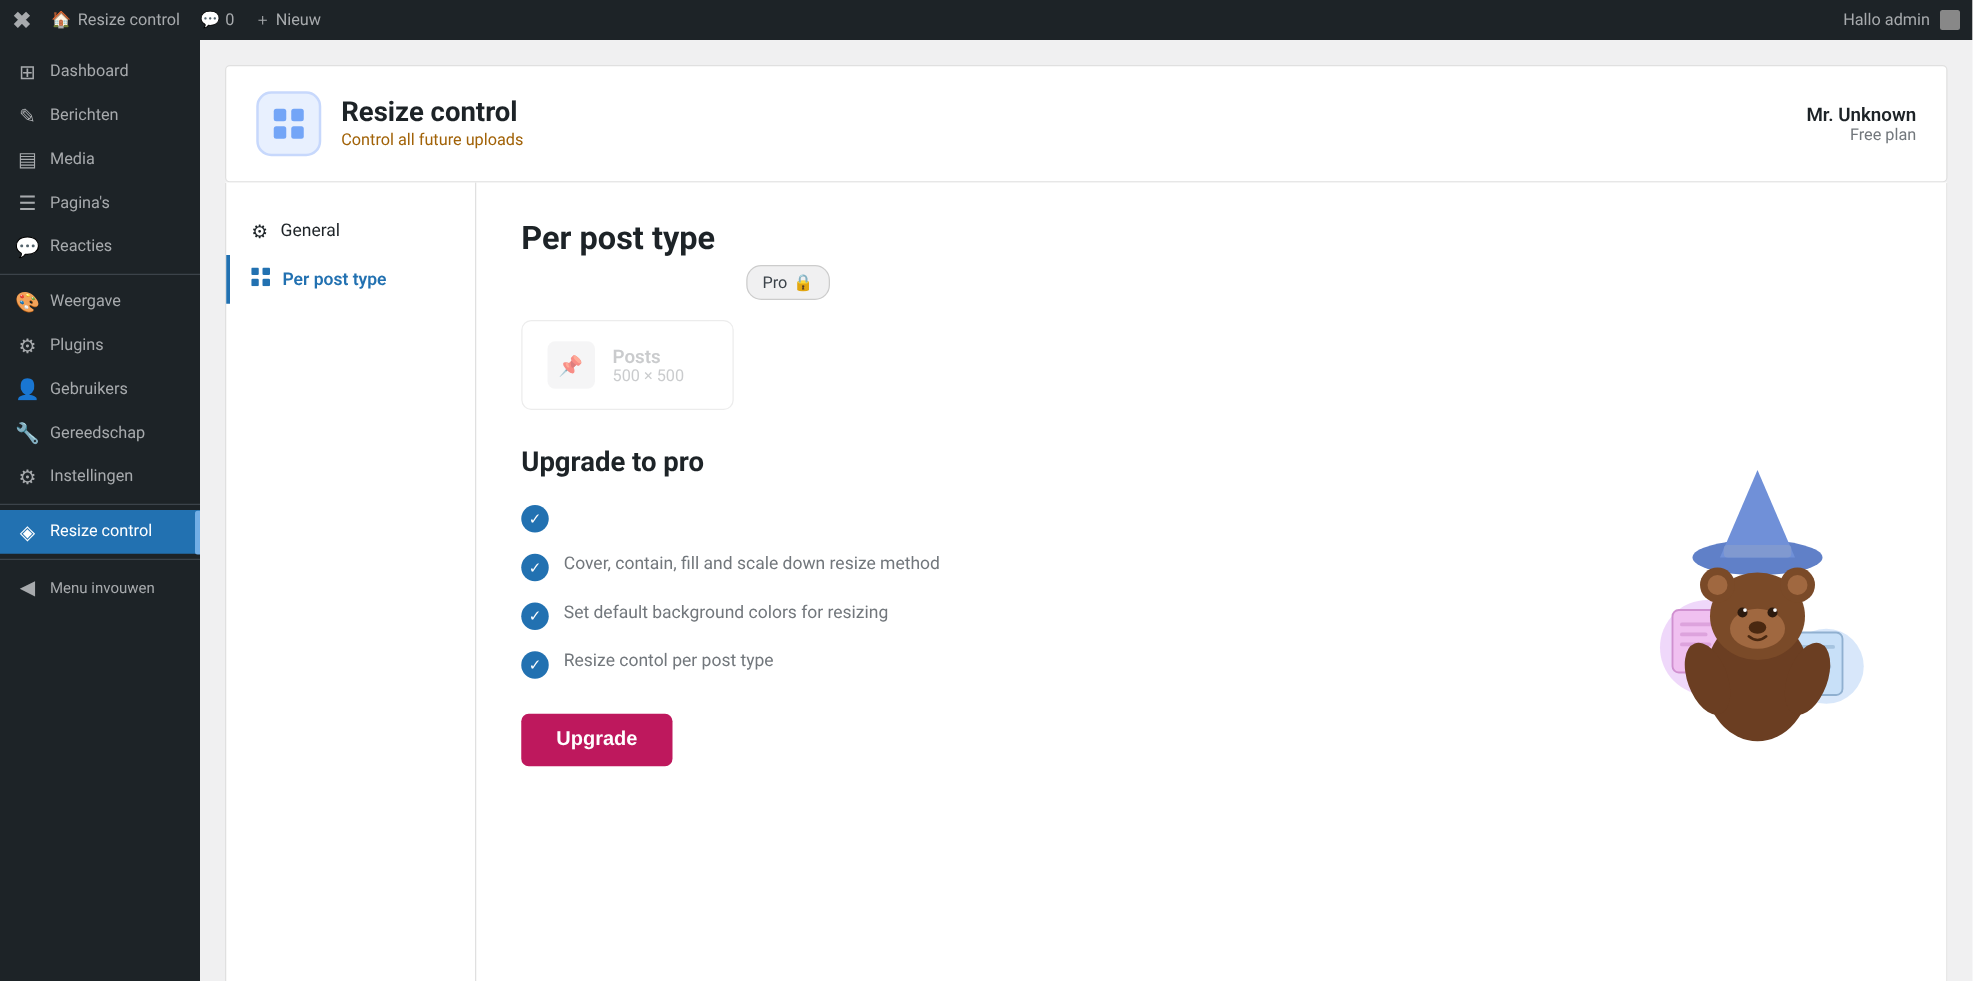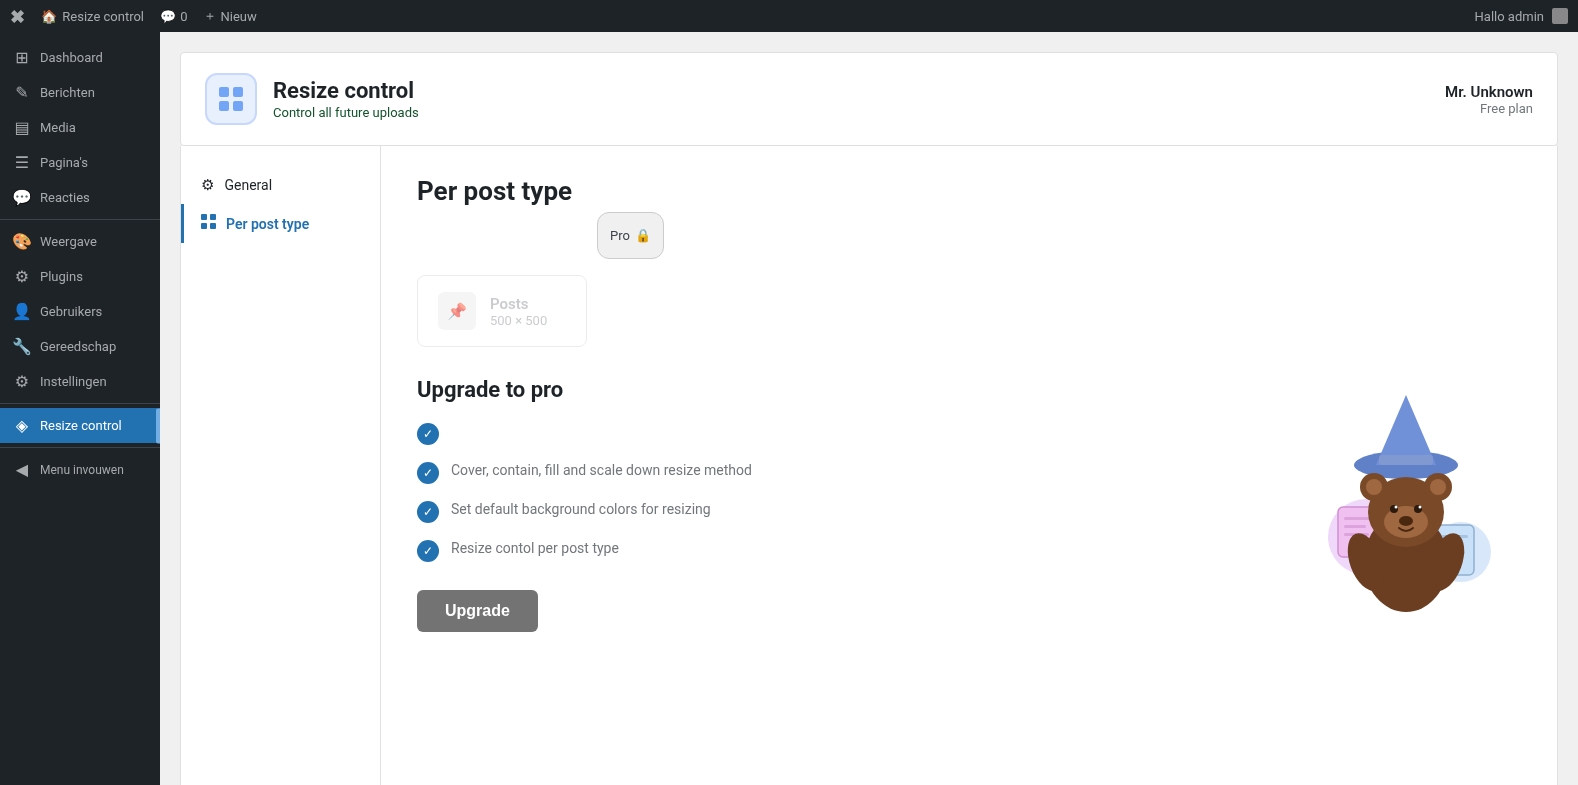--- a/index.html
+++ b/index.html
@@ -63,21 +63,21 @@
     .plugin-header-left { display: flex; align-items: center; gap: 16px; }
     .plugin-logo {
       width: 52px; height: 52px;
       background: #e8f0fe;
       border-radius: 12px;
       display: flex; align-items: center; justify-content: center;
       font-size: 26px; color: #4285f4;
       border: 2px solid #c7d8fc;
     }
     .plugin-title { font-size: 22px; font-weight: 700; color: #1d2327; }
-    .plugin-subtitle { font-size: 13px; color: #14532d; margin-top: 2px; }
+    .plugin-subtitle { font-size: 13px; color: #a16207; margin-top: 2px; }
     .plugin-user { text-align: right; }
     .plugin-user .user-name { font-size: 15px; color: #1d2327; font-weight: 600; }
     .plugin-user .plan { font-size: 13px; color: #72777c; }
 
     
     .plugin-body {
       display: flex;
       background: #fff;
       border: 1px solid #e0e0e0;
       border-top: none;
@@ -132,21 +132,21 @@
       display: flex;
       align-items: center;
       gap: 6px;
       margin-bottom: 16px;
       margin-left: 180px;
     }
     .pro-badge {
       background: #f0f0f1;
       border: 1px solid #ccc;
       border-radius: 12px;
-      padding: 15px 12px;
+      padding: 5px 12px;
       font-size: 13px;
       color: #3c434a;
       display: flex;
       align-items: center;
       gap: 5px;
     }
 
     
     .cards-row {
       display: flex;
@@ -181,21 +181,21 @@
     .feature-list { list-style: none; display: flex; flex-direction: column; gap: 16px; margin-bottom: 28px; }
     .feature-item { display: flex; align-items: flex-start; gap: 12px; font-size: 14px; color: #72777c; line-height: 1.4; }
     .check-circle {
       width: 22px; height: 22px; min-width: 22px;
       background: #2271b1;
       border-radius: 50%;
       display: flex; align-items: center; justify-content: center;
       color: #fff; font-size: 12px; margin-top: 1px;
     }
     .upgrade-btn {
-      background: #737373;
+      background: #be185d;
       color: #fff;
       border: none;
       border-radius: 6px;
       padding: 12px 28px;
       font-size: 16px;
       font-weight: 600;
       cursor: pointer;
     }
 
     

